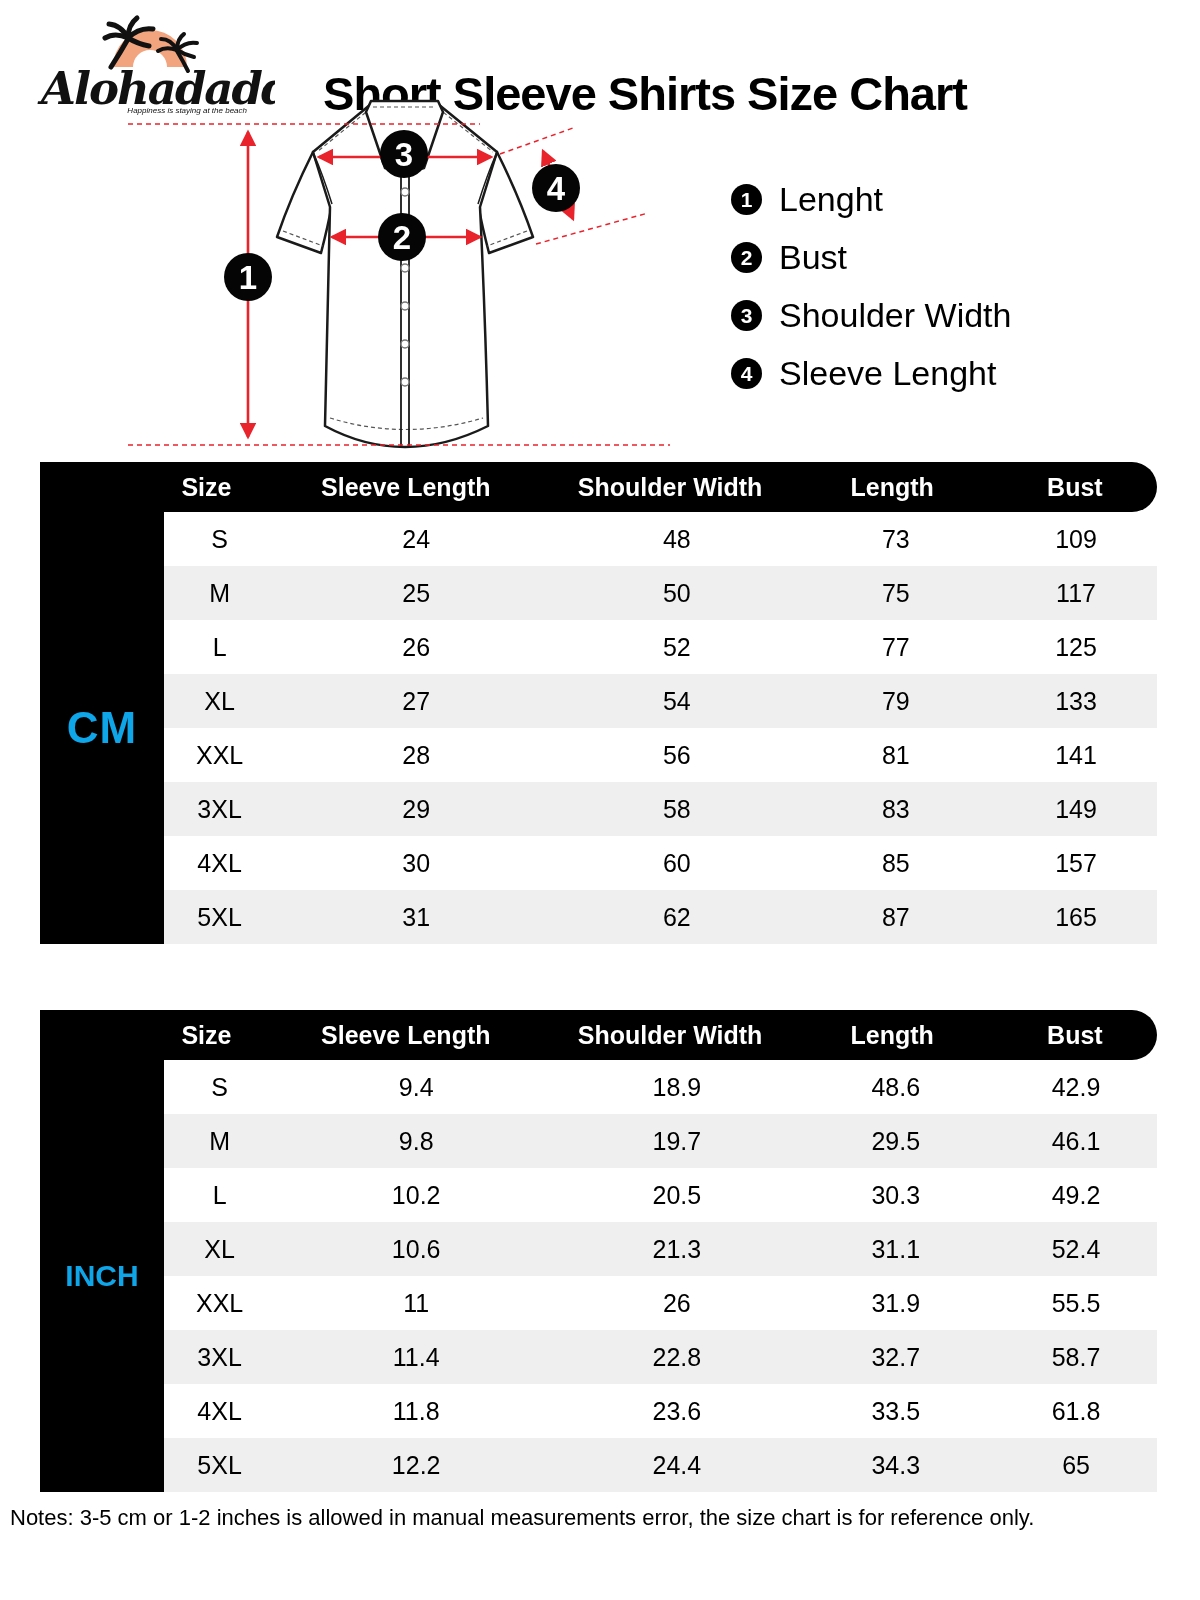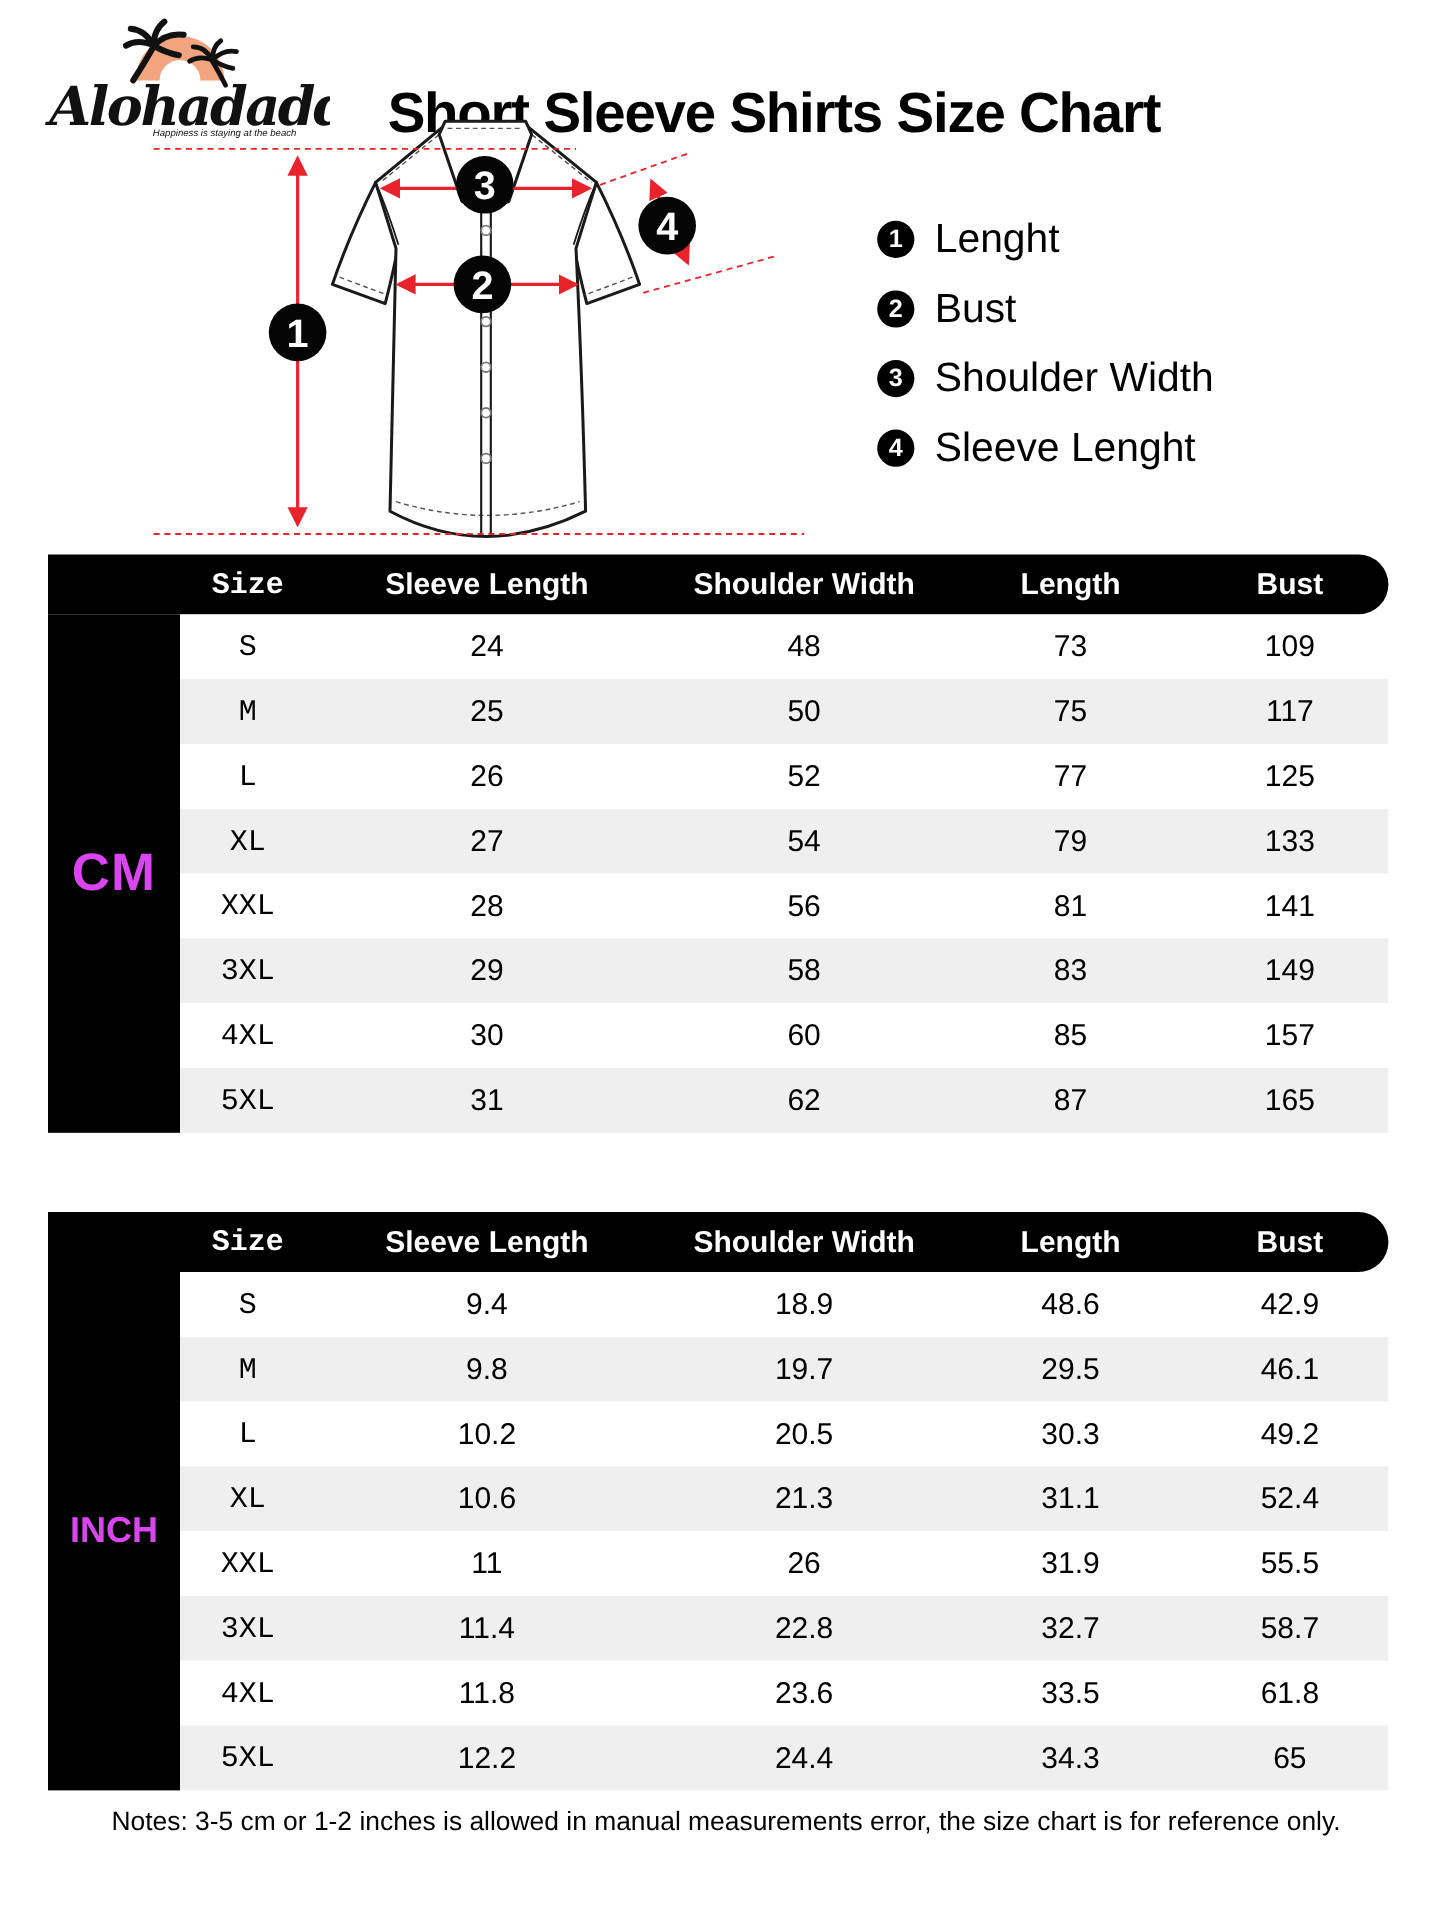--- a/index.html
+++ b/index.html
@@ -26,32 +26,32 @@
   .size-table { position:absolute; left:40px; width:1117px; }
   .table-cm   { top:462px; }
   .table-inch { top:1010px; }
   .thead {
     height:50px; background:#000; border-radius:0 25px 25px 0;
     display:flex; align-items:center; padding-left:110px;
     color:#fff; font-weight:bold; font-size:25px;
   }
   .tbody-wrap { display:flex; }
   .unit-cell {
-    width:110px; background:#000; color:#d946ef; font-weight:bold;
+    width:124px; background:#000; color:#0ea5e9; font-weight:bold;
     display:flex; align-items:center; justify-content:center;
   }
   .table-cm  .unit-cell { font-size:44px; letter-spacing:1px; }
   .table-inch .unit-cell { font-size:30px; }
   .rows { flex:1; }
   .trow { height:54px; display:flex; align-items:center; font-size:25px; background:#fff; }
   .trow:nth-child(even) { background:#EFEFEF; }
   .cell { text-align:center; }
-  .c0 { width:11.2%;font-family:Liberation Mono, monospace; } .c1 { width:28.4%;text-align:center; } .c2 { width:24.1%; } .c3 { width:20%; } .c4 { width:16.3%; }
-
-  .note { position:absolute; top:1505px; left:10px; width:1190px; text-align:center; font-size:22px; }
+  .c0 { width:11.2%; } .c1 { width:28.4%;text-align:center; } .c2 { width:24.1%; } .c3 { width:20%; } .c4 { width:16.3%; }
+
+  .note { position:absolute; top:1505px; left:10px; width:1190px; font-size:22px; }
 </style>
 </head>
 <body>
 
 <div class="page">
 
   <svg class="logo" viewBox="0 0 250 115" aria-hidden="true">
     <path d="M88,62 A37,37 0 0 1 162,62 L142,62 A17,17 0 0 0 108,62 Z" fill="#F2A47E"></path>
     <g stroke="#111" fill="none" stroke-linecap="round">
       <path d="M103,34 Q95,48 86,62" stroke-width="5"></path>

